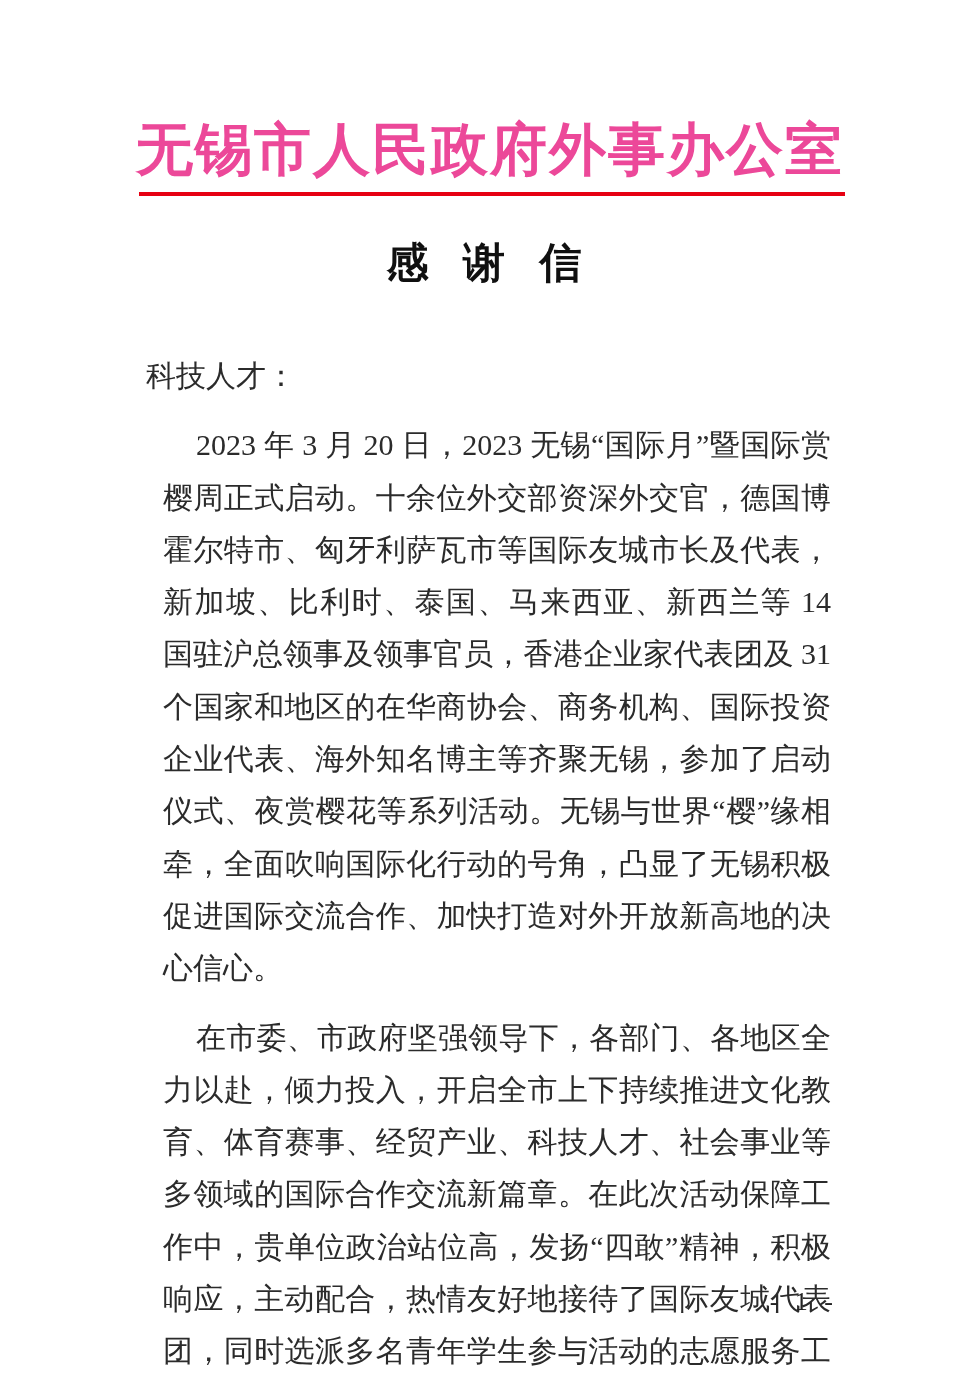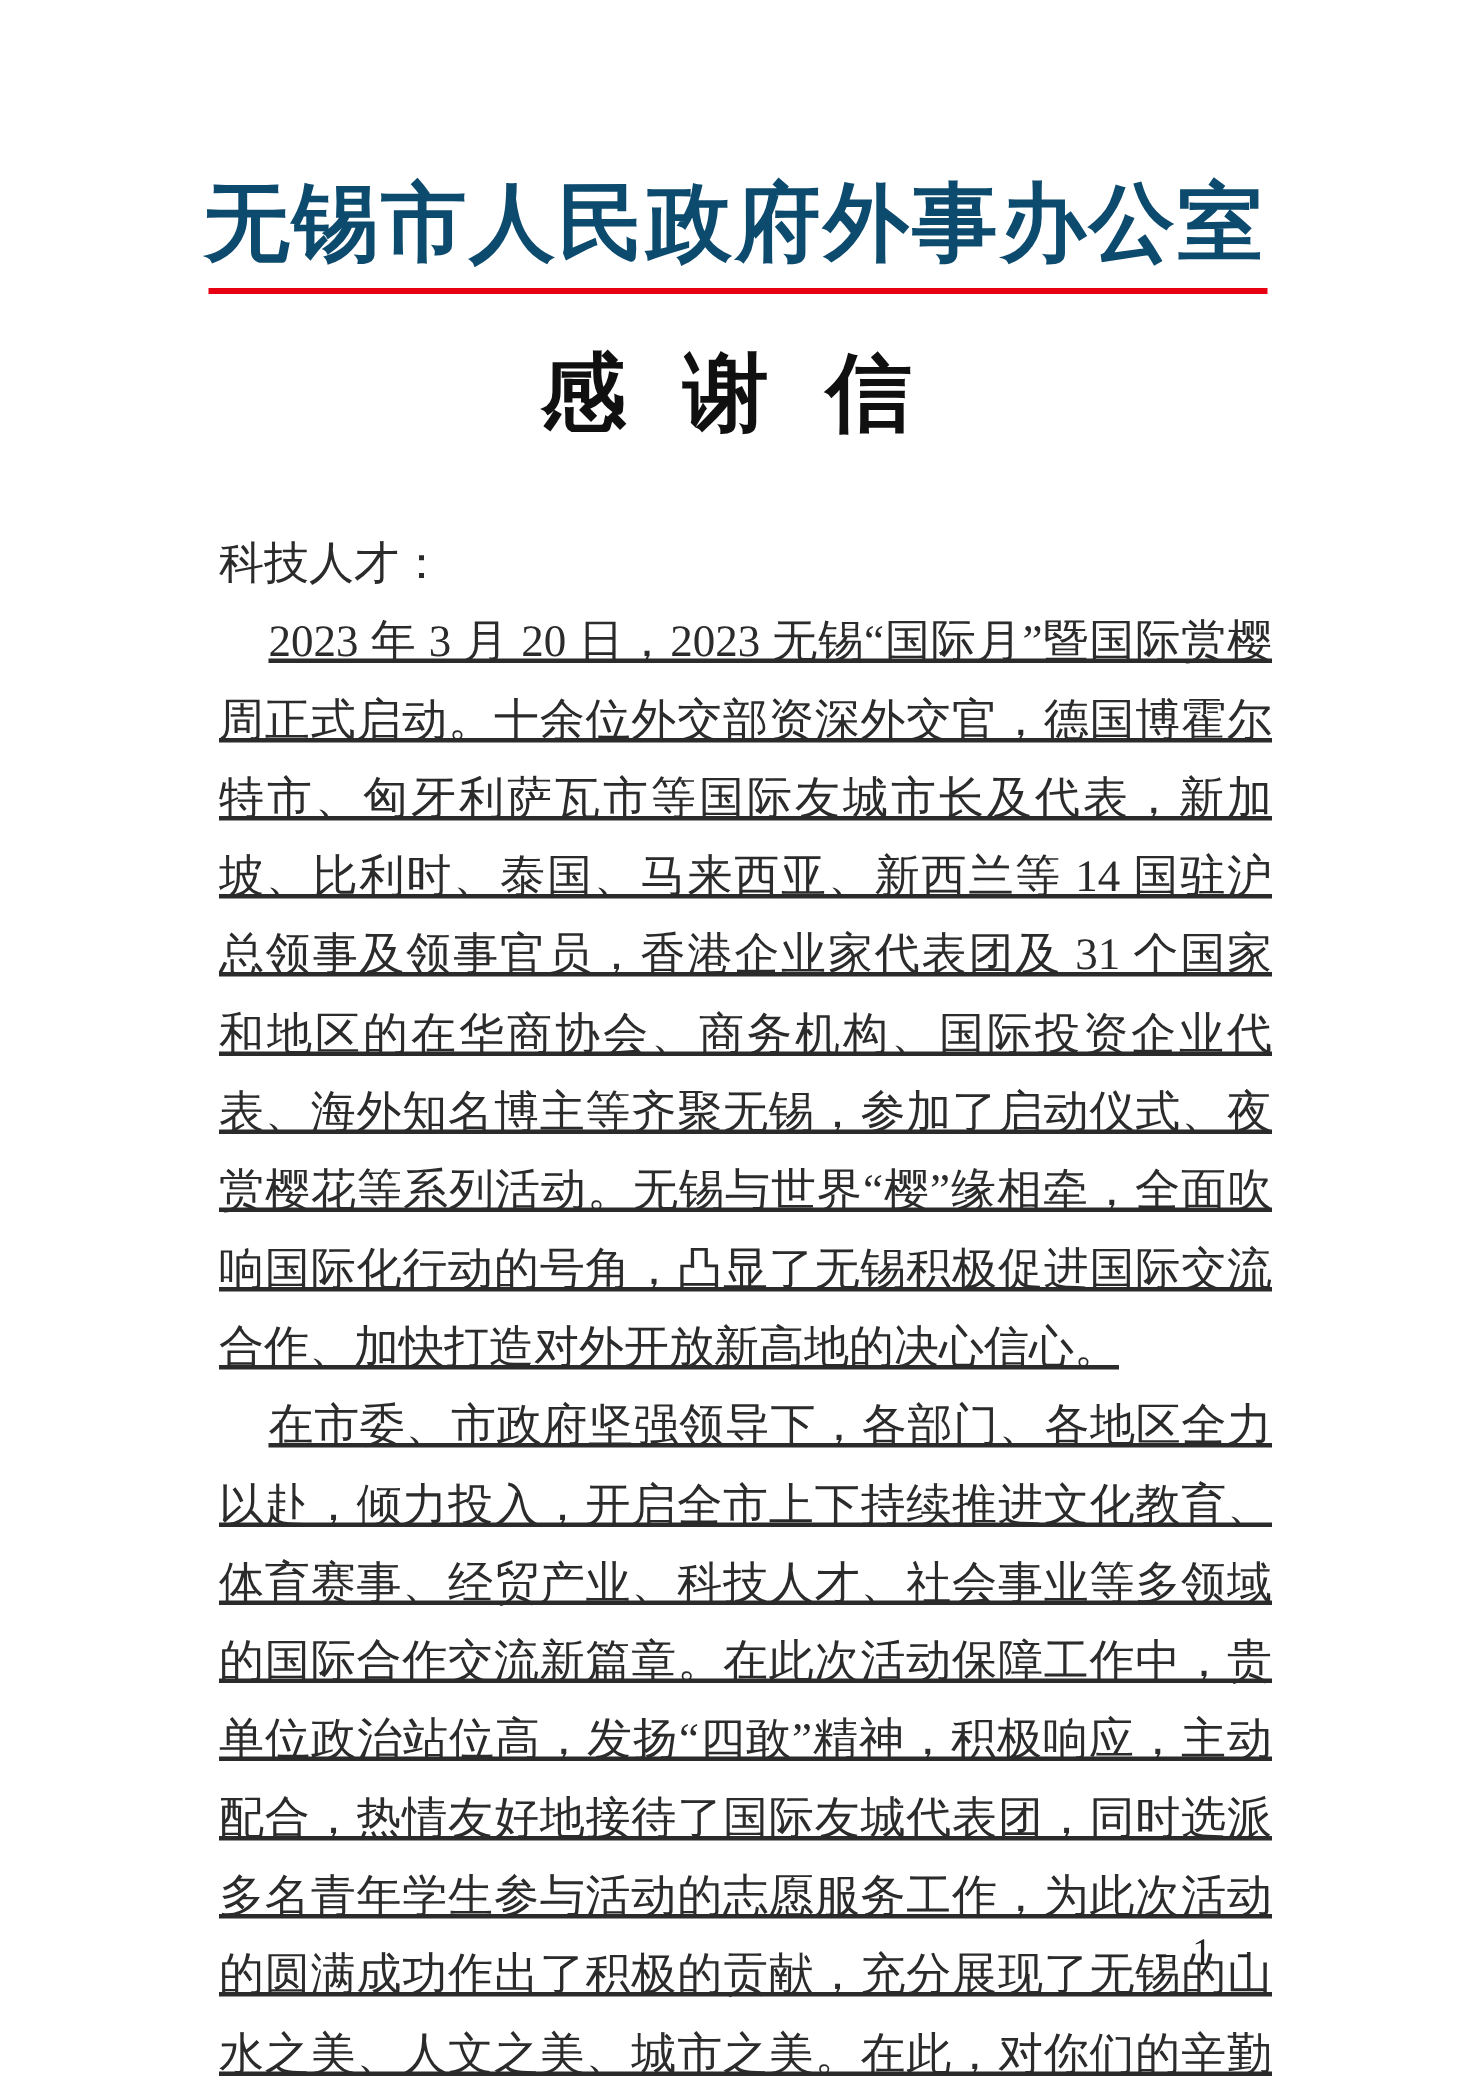--- a/index.html
+++ b/index.html
@@ -13,58 +13,57 @@
     height: 1387px;
     background: #ffffff;
     overflow: hidden;
     font-family: "Liberation Serif", "DejaVu Serif", serif;
   }
   .letterhead {
     padding-top: 112px;
   }
   .letterhead-org {
     text-align: center;
-    color: #0c4a6e;
+    color: #ec4899;
     font-size: 57px;
     font-weight: bold;
     line-height: 76px;
     letter-spacing: 2px;
     white-space: nowrap;
   }
   .letterhead-rule {
     width: 706px;
     height: 4px;
     background: #e60012;
     margin: 4px 0 0 139px;
   }
   .doc-title {
     margin-top: 40px;
     text-align: center;
     color: #101010;
-    font-size: 57px;
+    font-size: 42px;
     font-weight: bold;
     line-height: 54px;
     letter-spacing: 12px;
     white-space: nowrap;
   }
   .letter-body {
     margin: 60px 132px 0 146px;
     color: #2b2b2b;
     font-size: 30px;
     line-height: 52.3px;
     text-align: justify;
     text-justify: inter-character;
   }
   .salutation {
     margin: 0;
   }
   .para {
-    margin: 0;
+    margin: 17px;
     text-indent: 33px;
-    text-decoration: underline;
   }
   .page-number {
     position: absolute;
     right: 142px;
     bottom: 72px;
     color: #222222;
     font-size: 26px;
     line-height: 26px;
     letter-spacing: 5px;
     white-space: nowrap;

